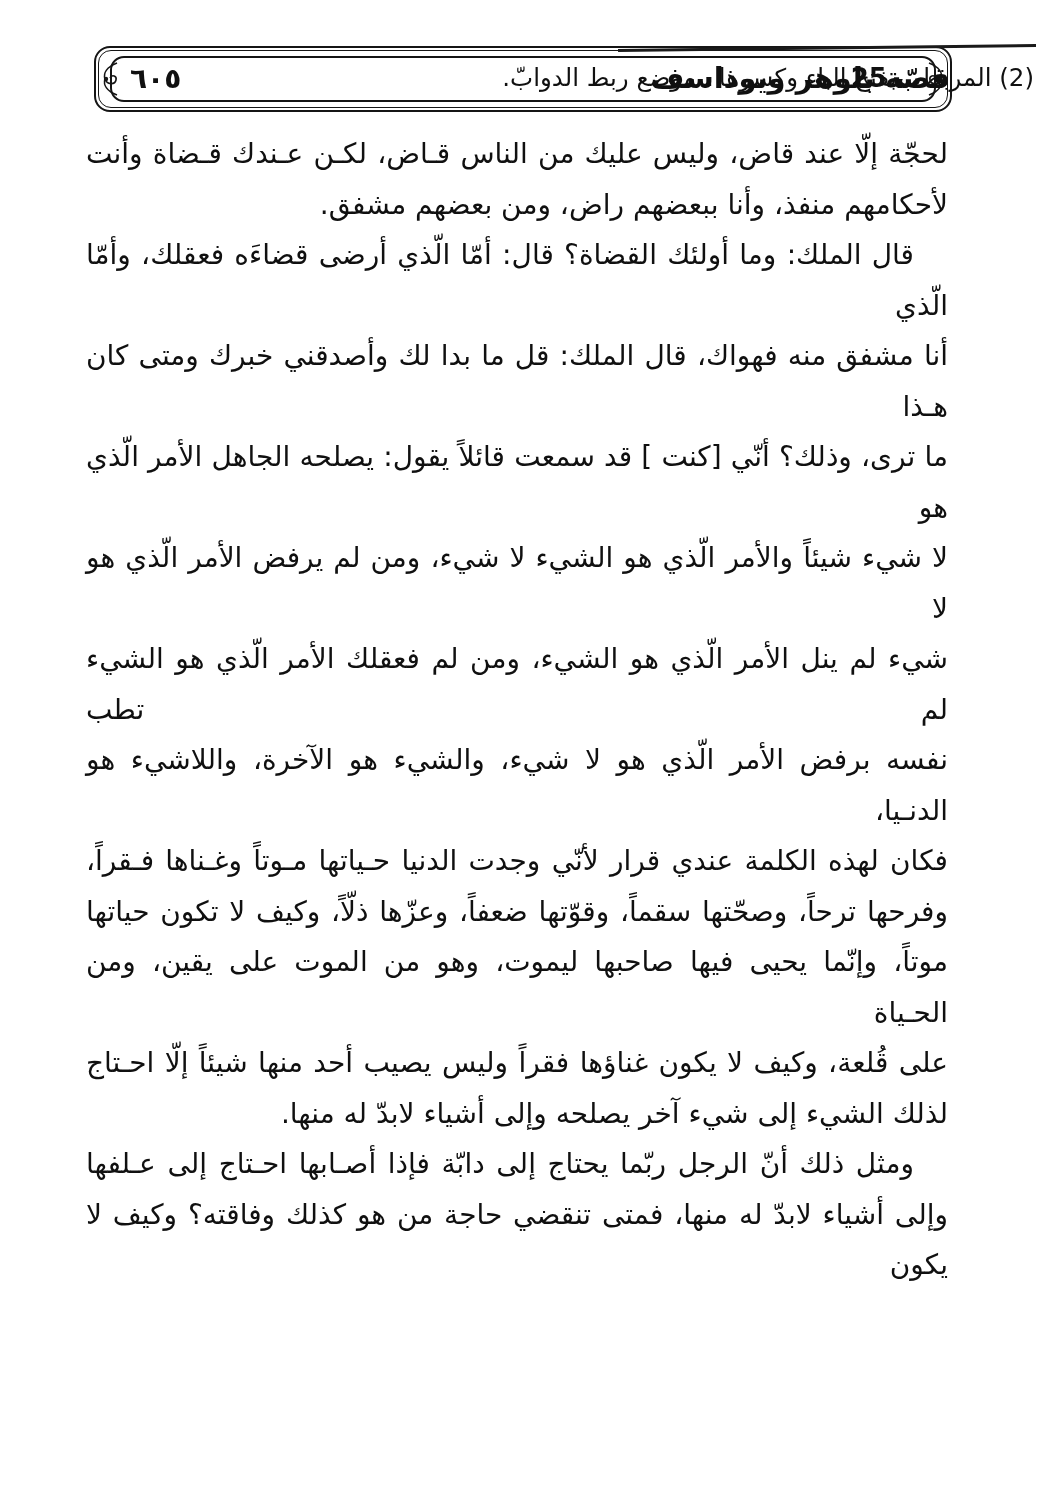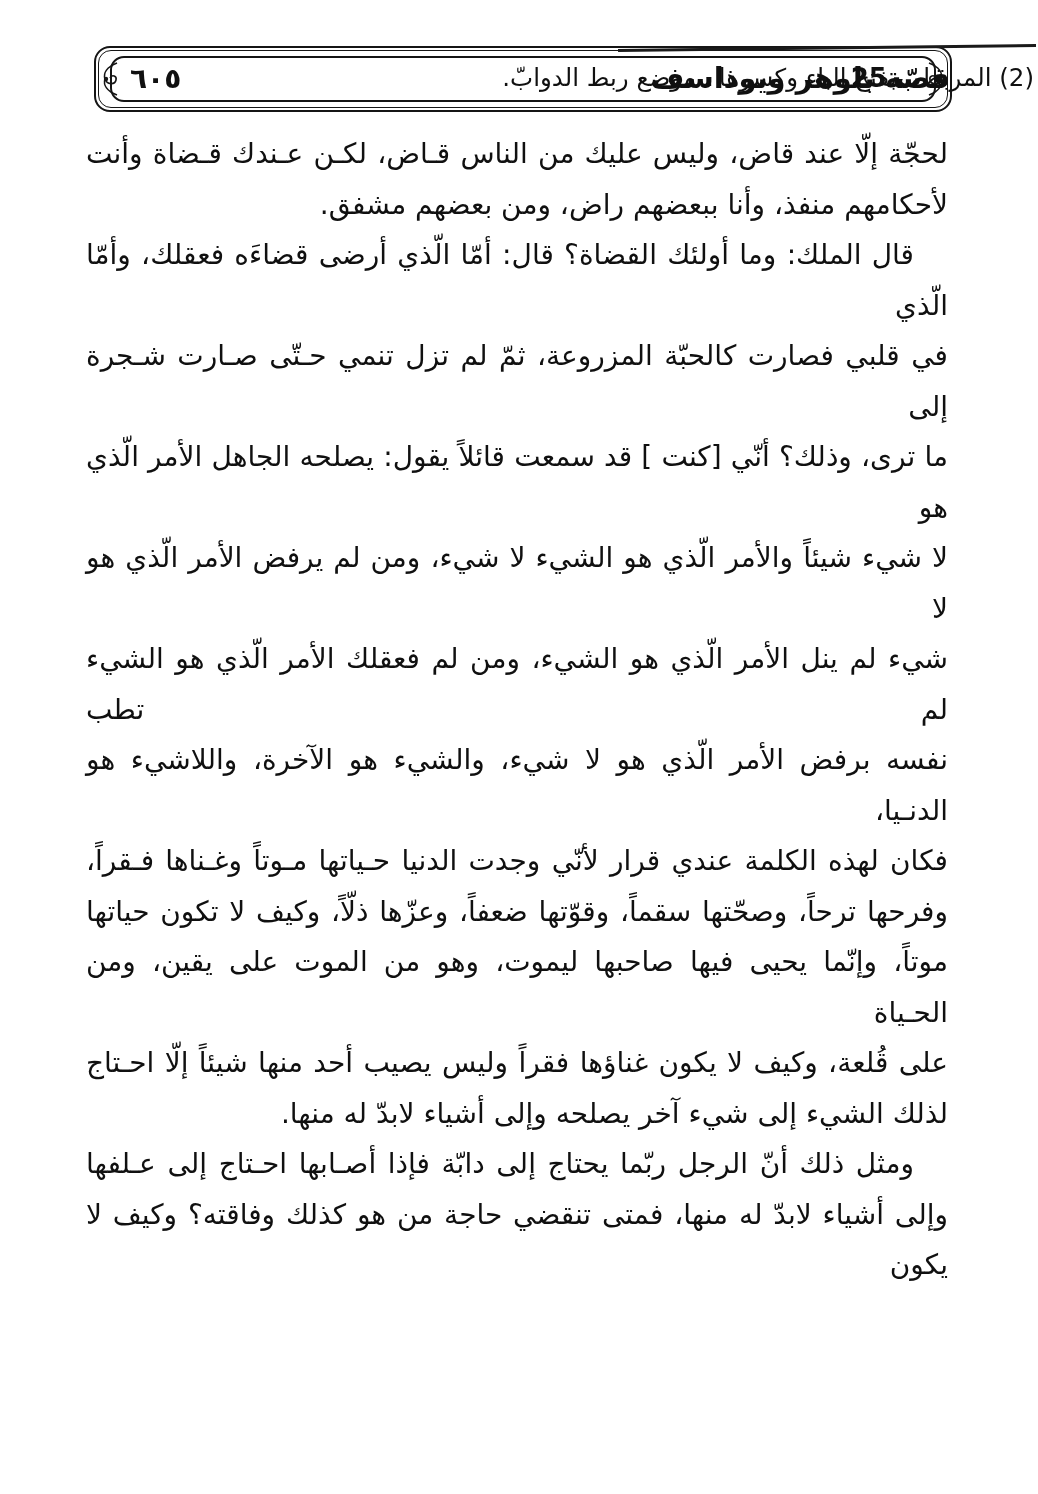--- a/index.html
+++ b/index.html
@@ -125,21 +125,21 @@
 
     <span class="hdr-page-number">٦٠٥</span>
     <span class="hdr-title">قصّة بلوهر ويوذاسف</span>
     <span class="hdr-chapter">ب 25</span>
   </div>
 
   <div class="body-text">
       <div class="line">لحجّة إلّا عند قاض، وليس عليك من الناس قـاض، لكـن عـندك قـضاة وأنت</div>
       <div class="line para-end">لأحكامهم منفذ، وأنا ببعضهم راض، ومن بعضهم مشفق.</div>
       <div class="line indent">قال الملك: وما أولئك القضاة؟ قال: أمّا الّذي أرضى قضاءَه فعقلك، وأمّا الّذي</div>
-      <div class="line">في قلبي فصارت كالحبّة المزروعة، ثمّ لم تزل تنمي حـتّى صـارت شـجرة إلى</div>
+      <div class="line">أنا مشفق منه فهواك، قال الملك: قل ما بدا لك وأصدقني خبرك ومتى كان هـذا</div>
       <div class="line">ما ترى، وذلك؟ أنّي [كنت ] قد سمعت قائلاً يقول: يصلحه الجاهل الأمر الّذي هو</div>
       <div class="line">لا شيء شيئاً والأمر الّذي هو الشيء لا شيء، ومن لم يرفض الأمر الّذي هو لا</div>
       <div class="line">شيء لم ينل الأمر الّذي هو الشيء، ومن لم فعقلك الأمر الّذي هو الشيء لم تطب</div>
       <div class="line">نفسه برفض الأمر الّذي هو لا شيء، والشيء هو الآخرة، واللاشيء هو الدنـيا،</div>
       <div class="line">فكان لهذه الكلمة عندي قرار لأنّي وجدت الدنيا حـياتها مـوتاً وغـناها فـقراً،</div>
       <div class="line">وفرحها ترحاً، وصحّتها سقماً، وقوّتها ضعفاً، وعزّها ذلّاً، وكيف لا تكون حياتها</div>
       <div class="line">موتاً، وإنّما يحيى فيها صاحبها ليموت، وهو من الموت على يقين، ومن الحـياة</div>
       <div class="line">على قُلعة، وكيف لا يكون غناؤها فقراً وليس يصيب أحد منها شيئاً إلّا احـتاج</div>
       <div class="line para-end">لذلك الشيء إلى شيء آخر يصلحه وإلى أشياء لابدّ له منها.</div>
       <div class="line indent">ومثل ذلك أنّ الرجل ربّما يحتاج إلى دابّة فإذا أصـابها احـتاج إلى عـلفها</div>

